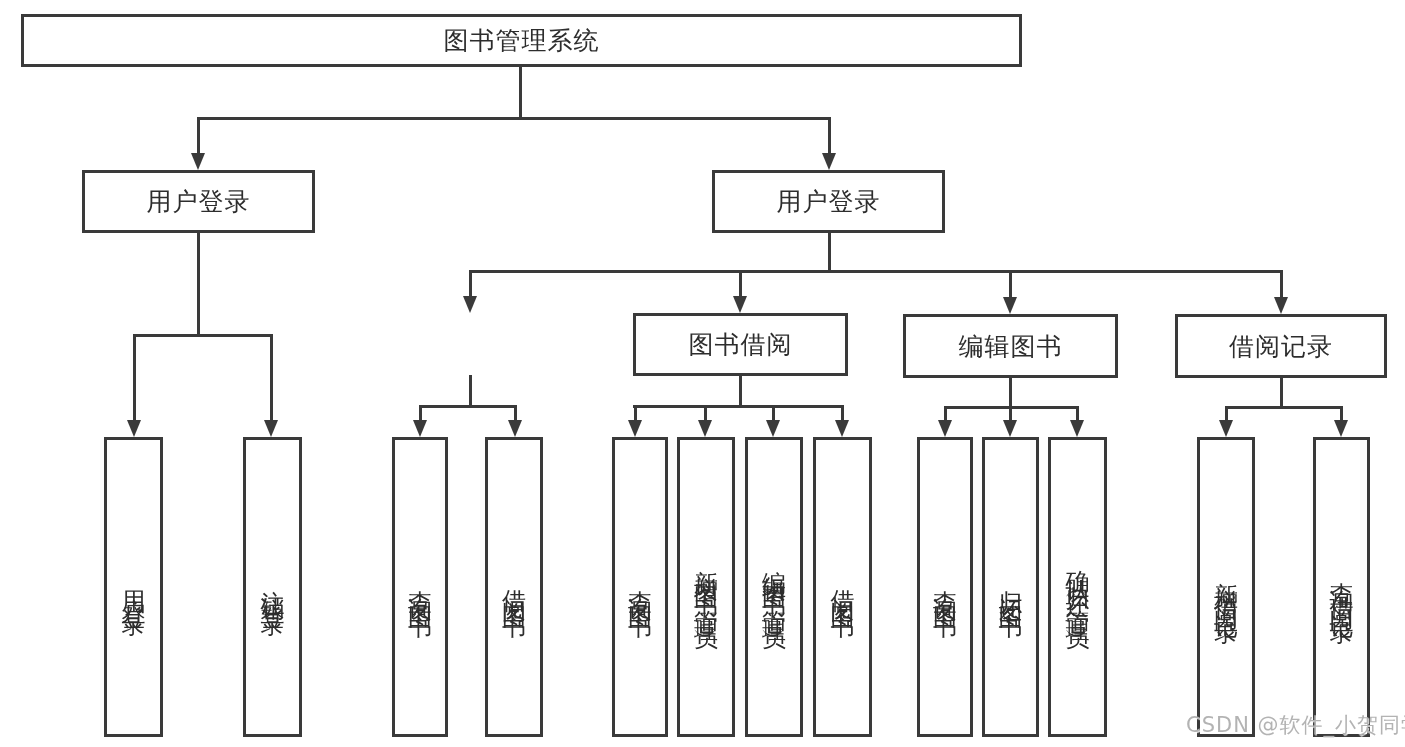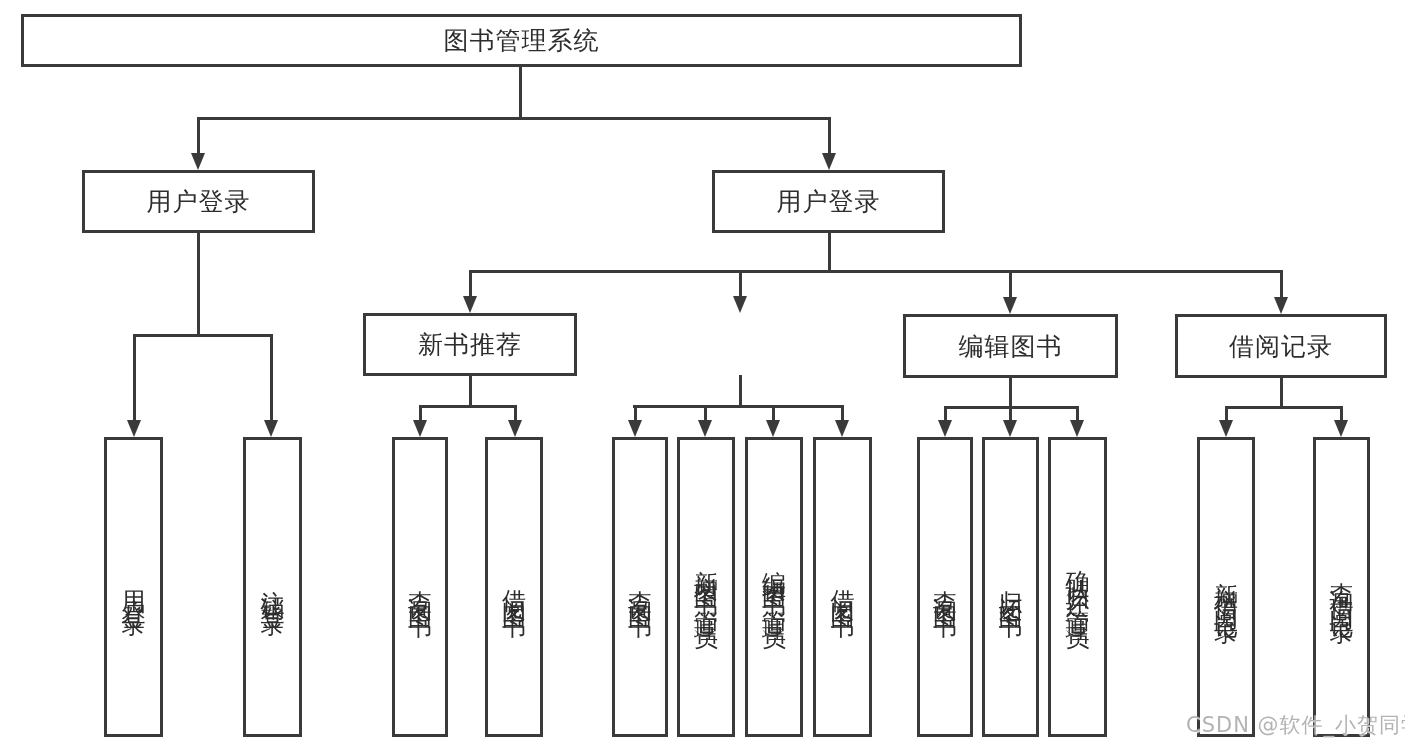--- a/index.html
+++ b/index.html
@@ -68,22 +68,22 @@
     <span>图书管理系统</span>
   </div>
 
   <div class="box" style="left:82px; top:170px; width:233px; height:63px;">
     <span>用户登录</span>
   </div>
   <div class="box" style="left:712px; top:170px; width:233px; height:63px;">
     <span>用户登录</span>
   </div>
 
-  <div class="box" style="left:363px; top:313px; width:214px; height:63px;">
-    <span>新书推荐</span>
+  <div class="box" style="left:633px; top:313px; width:215px; height:63px;">
+    <span>图书借阅</span>
   </div>
   <div class="box" style="left:903px; top:314px; width:215px; height:64px;">
     <span>编辑图书</span>
   </div>
   <div class="box" style="left:1175px; top:314px; width:212px; height:64px;">
     <span>借阅记录</span>
   </div>
 
   <div class="box leaf" style="left:104px; top:437px; width:59px; height:300px;">
     <span class="vtext">用户登录</span>

